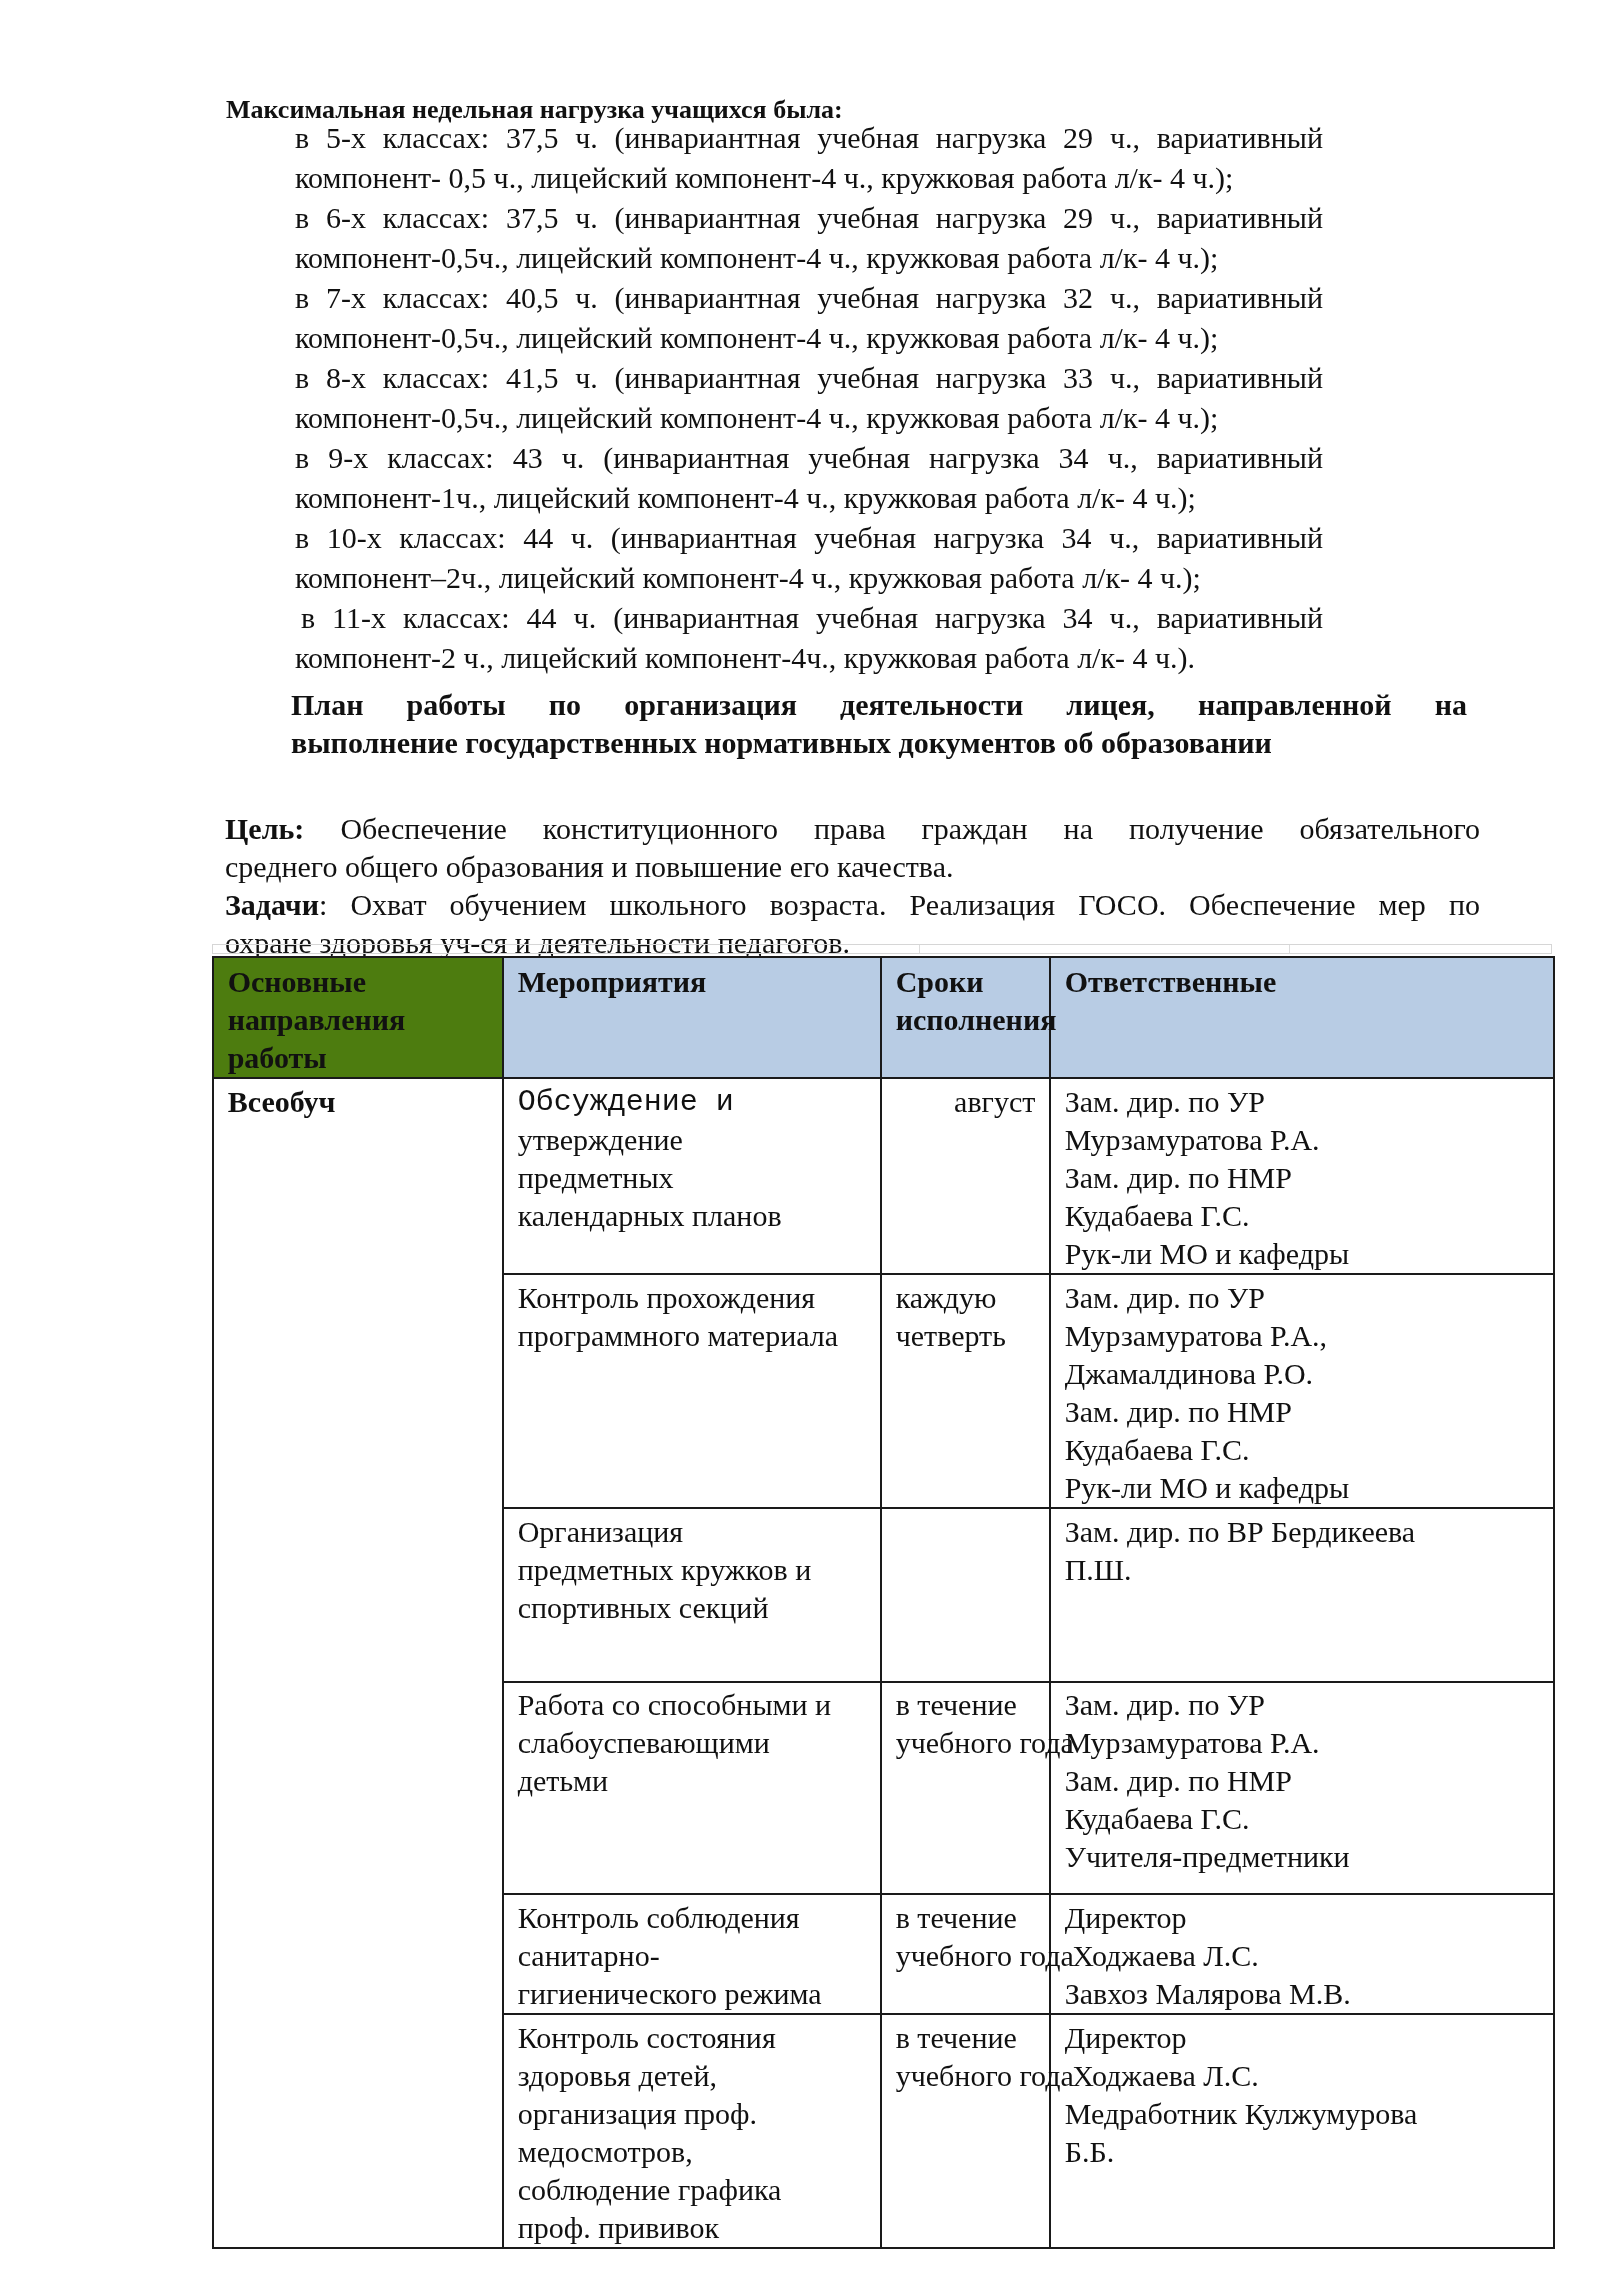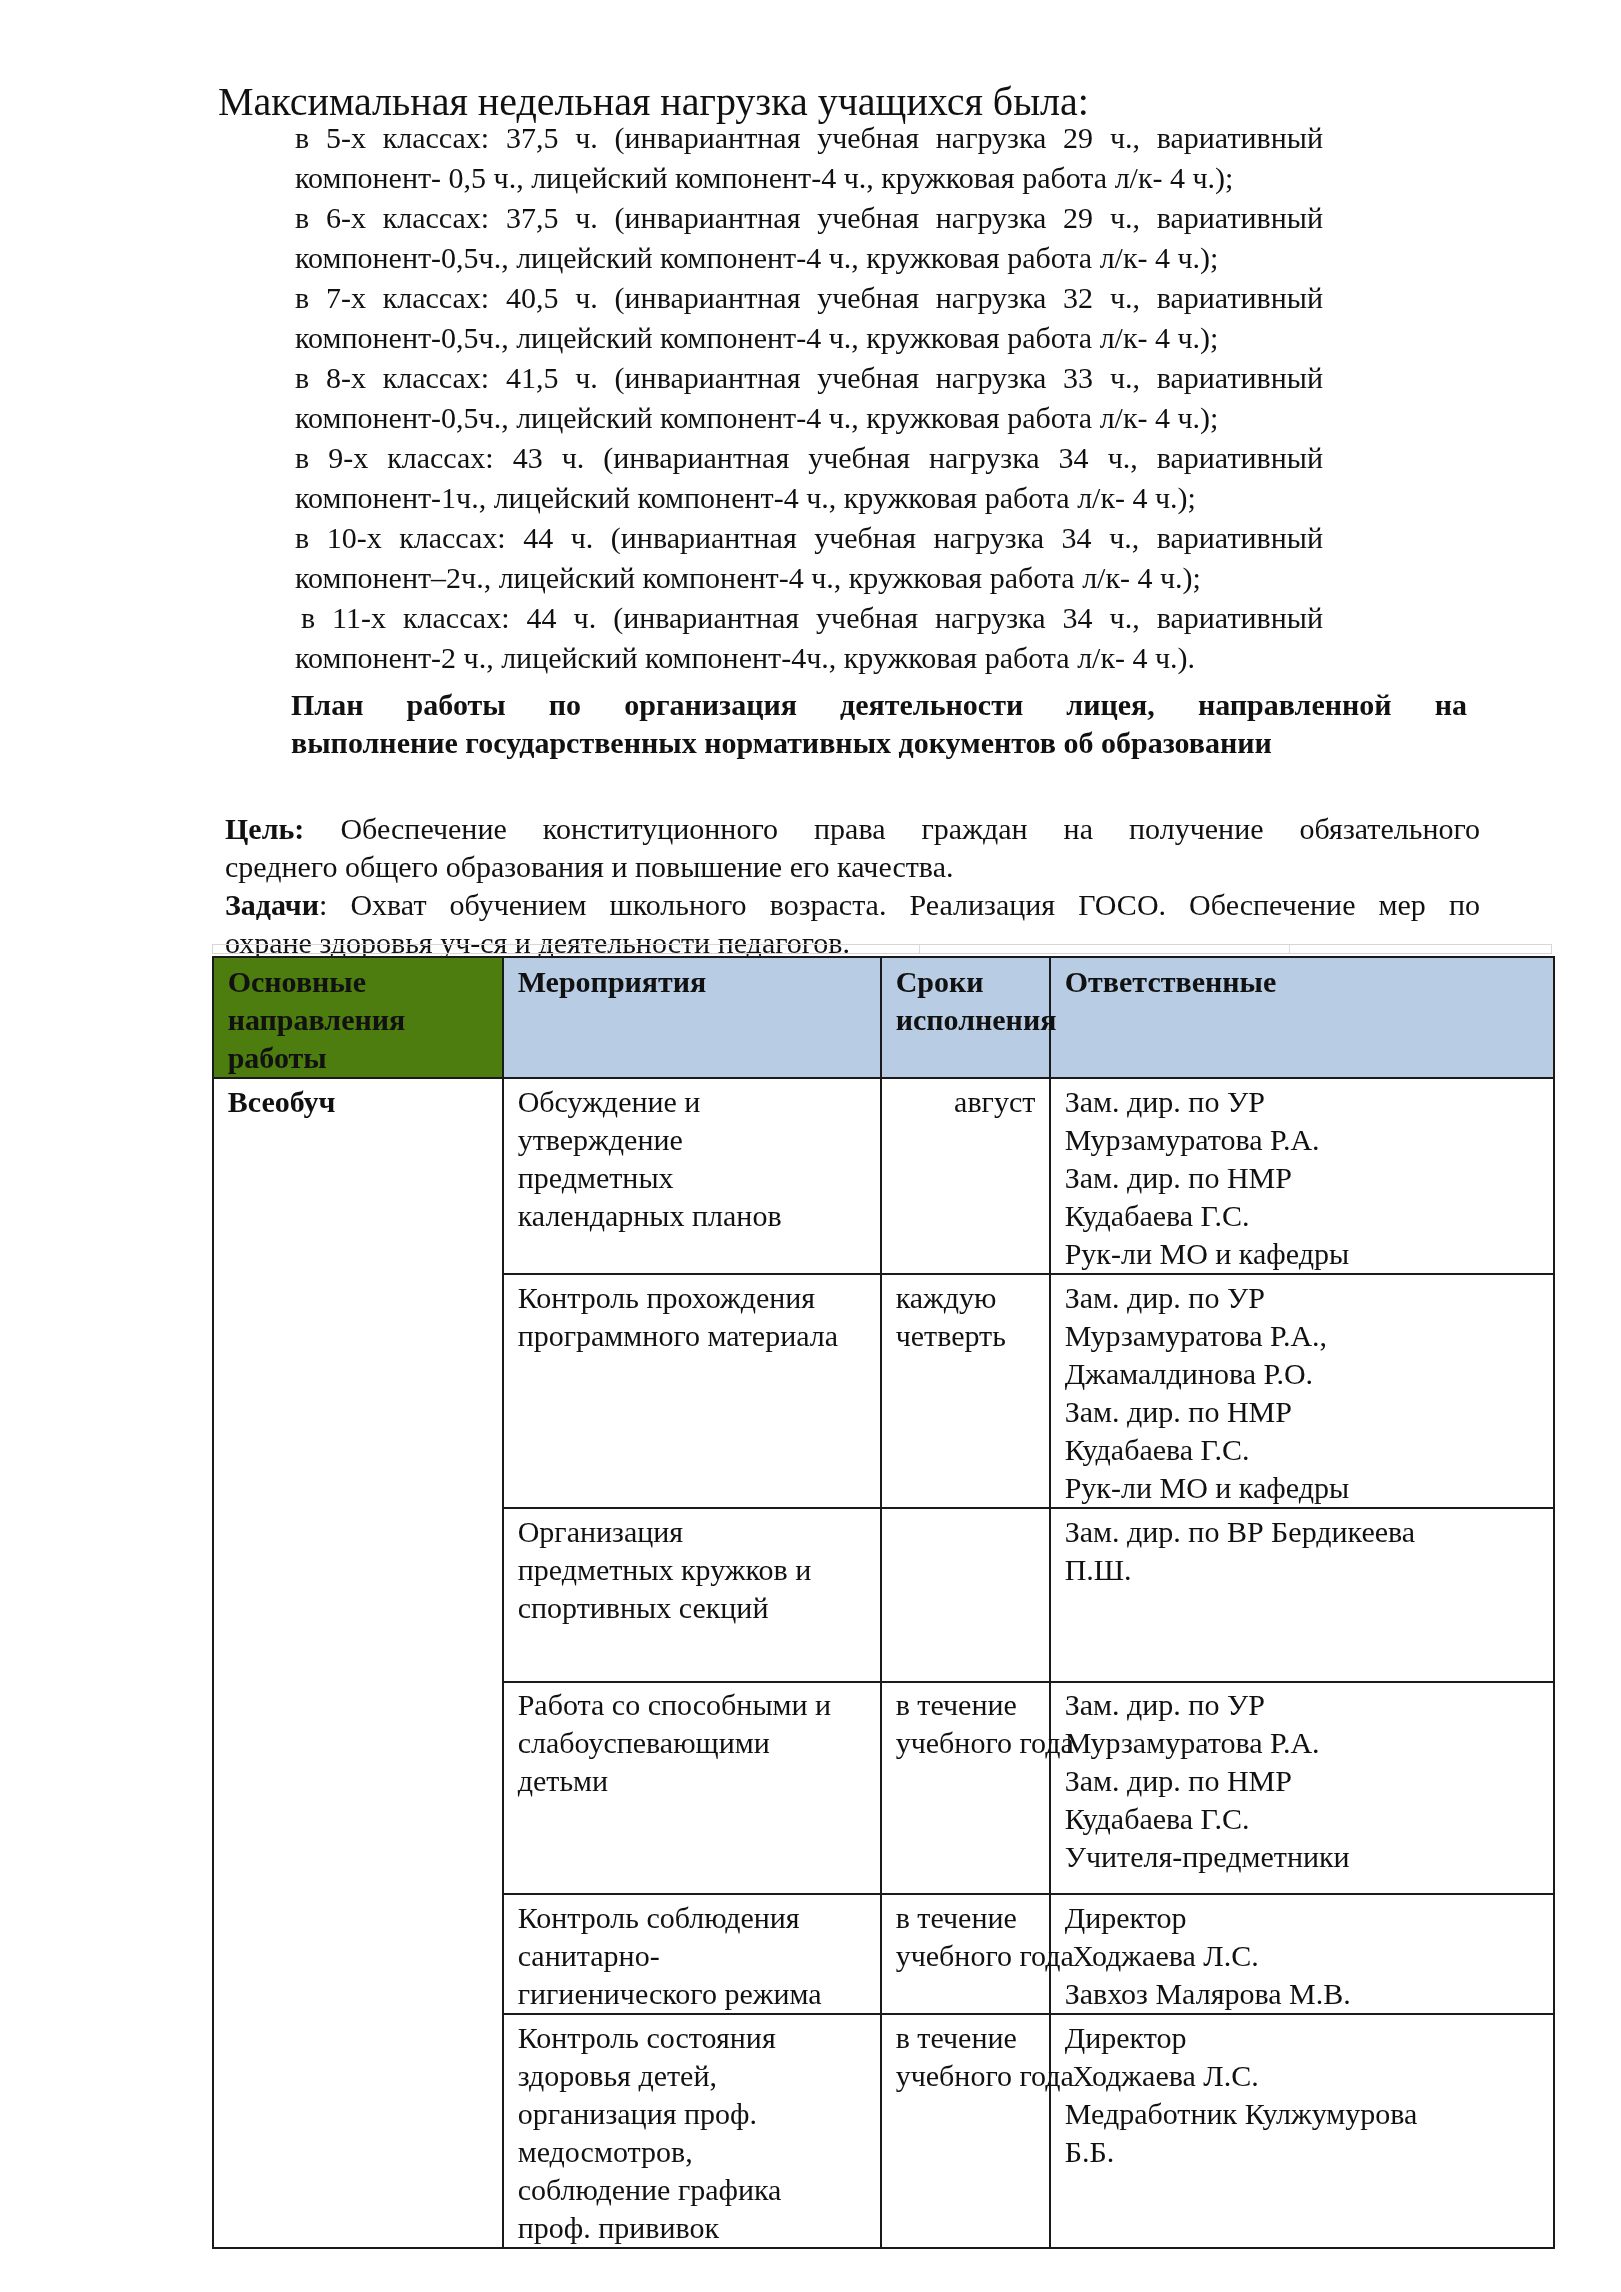--- a/index.html
+++ b/index.html
@@ -19,24 +19,24 @@
       position: absolute;
       left: 0; top: 0;
       width: 1621px;
       height: 2293px;
     }
     
     .intro-title {
       position: absolute;
       left: 214px;
       top: 78px;
-      font-size: 40px;
-      font-weight: normal;
+      font-size: 26px;
+      font-weight: bold;
       line-height: 39px;
-      margin: 4px;
+      margin: 12px;
     }
     .load-list {
       position: absolute;
       left: 251px;
       top: 118px;
       width: 1072px;
       margin: 0;
       padding: 0;
       list-style: none;
       font-size: 30px;
@@ -231,21 +231,21 @@
         <th style="background: rgb(184, 204, 228);">
           <span class="cell-line">Ответственные</span>
         </th>
       </tr>
     </thead>
     <tbody id="plan-tbody">
 
     <tr class="r1">
           <td class="direction" rowspan="6">Всеобуч</td>
           <td>
-            <span class="cell-line" style="white-space: pre;">Обсуждение и</span>
+            <span class="cell-line" style="white-space: pre; font-family: Liberation Mono, monospace;">Обсуждение и</span>
             <span class="cell-line" style="white-space: pre;">утверждение</span>
             <span class="cell-line" style="white-space: pre;">предметных</span>
             <span class="cell-line" style="white-space: pre;">календарных планов</span>
           </td>
           <td>
             <span class="cell-line" style="white-space: pre; text-align: right;">август</span>
           </td>
           <td>
             <span class="cell-line" style="white-space: pre;">Зам. дир. по УР</span>
             <span class="cell-line" style="white-space: pre;">Мурзамуратова Р.А.</span>

